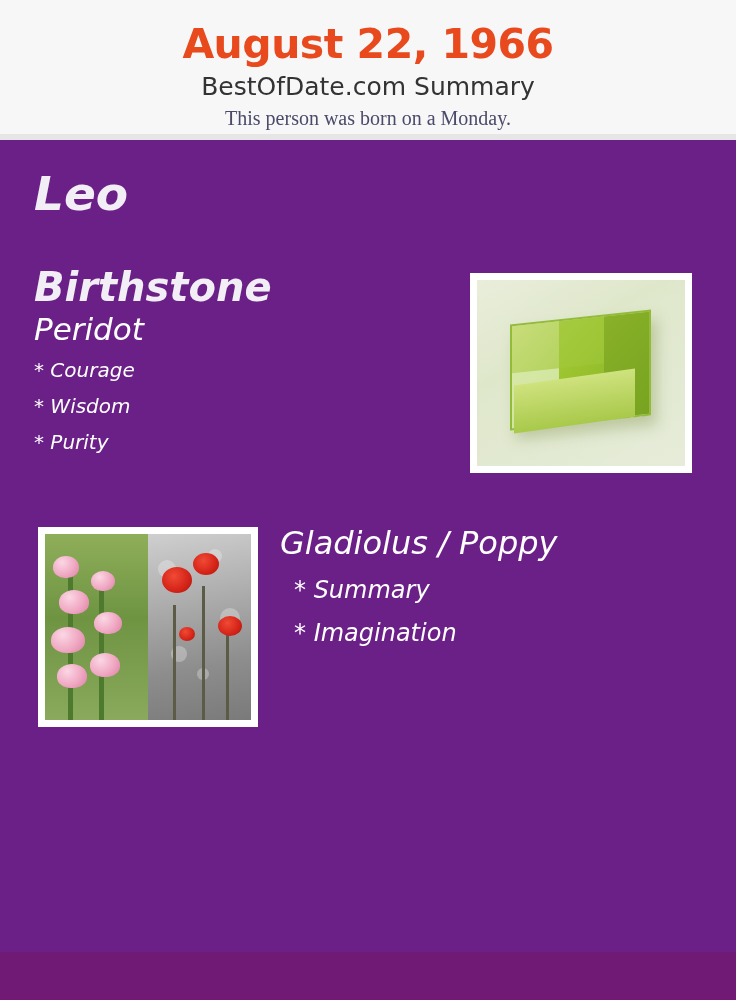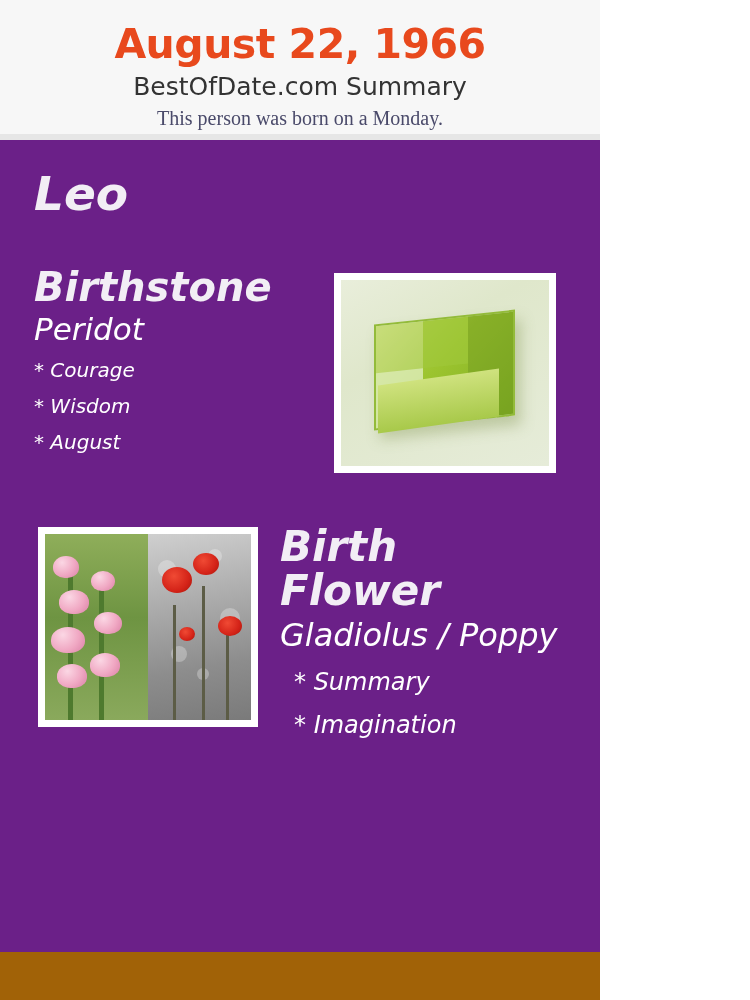--- a/index.html
+++ b/index.html
@@ -7,24 +7,24 @@
     padding: 0;
   }
   body {
     width: 750px;
     height: 1000px;
     font-family: "DejaVu Sans", sans-serif;
     background: #ffffff;
     overflow: hidden;
   }
   .page {
-    width: 600px;
+    width: 736px;
     height: 1000px;
     position: relative;
-    background: #a16207;
+    background: #701a75;
   }
 
   
   .header {
     background: #f7f7f7;
     padding: 22px 0 14px 0;
     text-align: center;
     border-bottom: 6px solid #e6e6e6;
     height: 140px;
     box-sizing: border-box;
@@ -250,21 +250,21 @@
     <div class="zodiac-block">
       <div class="sign-name">Leo</div>
     </div>
 
     <div class="stone-block">
       <div class="stone-text">
         <div class="block-title">Birthstone</div>
         <div class="block-sub">Peridot</div>
         <div class="trait">* Courage</div>
         <div class="trait">* Wisdom</div>
-        <div class="trait">* August</div>
+        <div class="trait">* Purity</div>
       </div>
       <div class="stone-photo">
         <div class="stone-img">
           <div class="gem">
             <div class="facet f1"></div>
             <div class="facet f2"></div>
             <div class="facet f3"></div>
             <div class="facet f4"></div>
           </div>
           <div class="gem edge" style="left:18%; top:52%; width:58%; height:26%; border:none; box-shadow:none; transform:skewY(-8deg); background:linear-gradient(180deg,#cfe27e 0%,#a8c94a 100%); position:absolute;"></div>
@@ -296,21 +296,20 @@
             <div class="poppy-stem" style="left:52%; height:72%;"></div>
             <div class="poppy-stem" style="left:76%; height:50%;"></div>
             <div class="poppy-bloom" style="left:14%; top:18%; width:30px; height:26px;"></div>
             <div class="poppy-bloom" style="left:44%; top:10%; width:26px; height:22px;"></div>
             <div class="poppy-bloom" style="left:68%; top:44%; width:24px; height:20px;"></div>
             <div class="poppy-bloom" style="left:30%; top:50%; width:16px; height:14px;"></div>
           </div>
         </div>
       </div>
       <div class="flower-text">
-        <div class="flower-title">Birth Flower</div>
         <div class="flower-sub">Gladiolus / Poppy</div>
         <div class="flower-trait">* Summary</div>
         <div class="flower-trait">* Imagination</div>
       </div>
     </div>
 
   </div>
 </div>
 
 </body></html>

